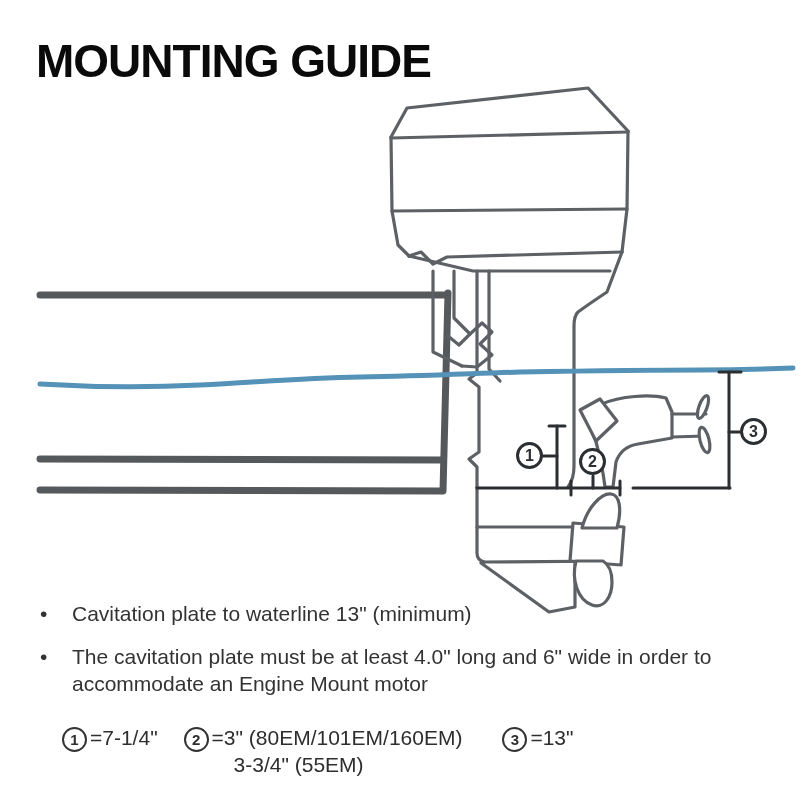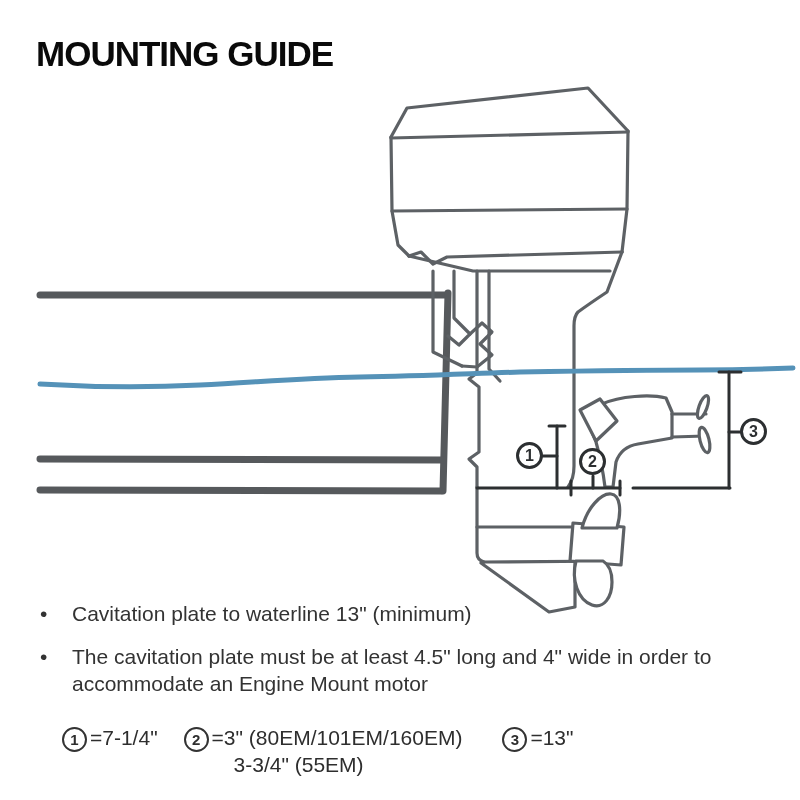--- a/index.html
+++ b/index.html
@@ -1,18 +1,18 @@
 <!DOCTYPE html>
 <html><head>
 <meta charset="utf-8">
 <style>
   html,body{margin:0;padding:0;background:#fff;}
   .stage{position:relative;width:800px;height:800px;background:#ffffff;overflow:hidden;
          font-family:"Liberation Sans",sans-serif;color:#333;}
-  .title{position:absolute;left:36px;top:34px;font-size:35px;font-weight:900;
+  .title{position:absolute;left:36px;top:34px;font-size:46px;font-weight:900;
          letter-spacing:-1px;color:#0a0a0a;white-space:nowrap;}
   svg.diagram{position:absolute;left:0;top:0;width:800px;height:800px;}
   
   .co{position:absolute;width:27px;height:27px;border:3px solid #2c2f31;border-radius:50%;
       background:#fff;box-sizing:border-box;display:flex;align-items:center;justify-content:center;
       font-size:16px;font-weight:600;color:#2c2f31;line-height:1;}
   
   .notes{position:absolute;left:40px;top:601px;width:672px;font-size:21px;color:#333;}
   .note{display:flex;margin-bottom:17px;line-height:1.26;}
   .note .dot{width:32px;flex:0 0 32px;font-size:21px;color:#333;}
@@ -111,21 +111,21 @@
     <span>3</span>
   </div>
 
   <div class="notes">
     <div class="note">
       <span class="dot">•</span>
       <span>Cavitation plate to waterline 13" (minimum)</span>
     </div>
     <div class="note">
       <span class="dot">•</span>
-      <span>The cavitation plate must be at least 4.5" long and 4" wide in order to accommodate an Engine Mount motor</span>
+      <span>The cavitation plate must be at least 4.0" long and 6" wide in order to accommodate an Engine Mount motor</span>
     </div>
   </div>
 
   <div class="legend">
     <div class="leg-item">
       <span class="leg-circle">
         <span>1</span>
       </span>
       <span class="leg-text">=7-1/4"</span>
     </div>

